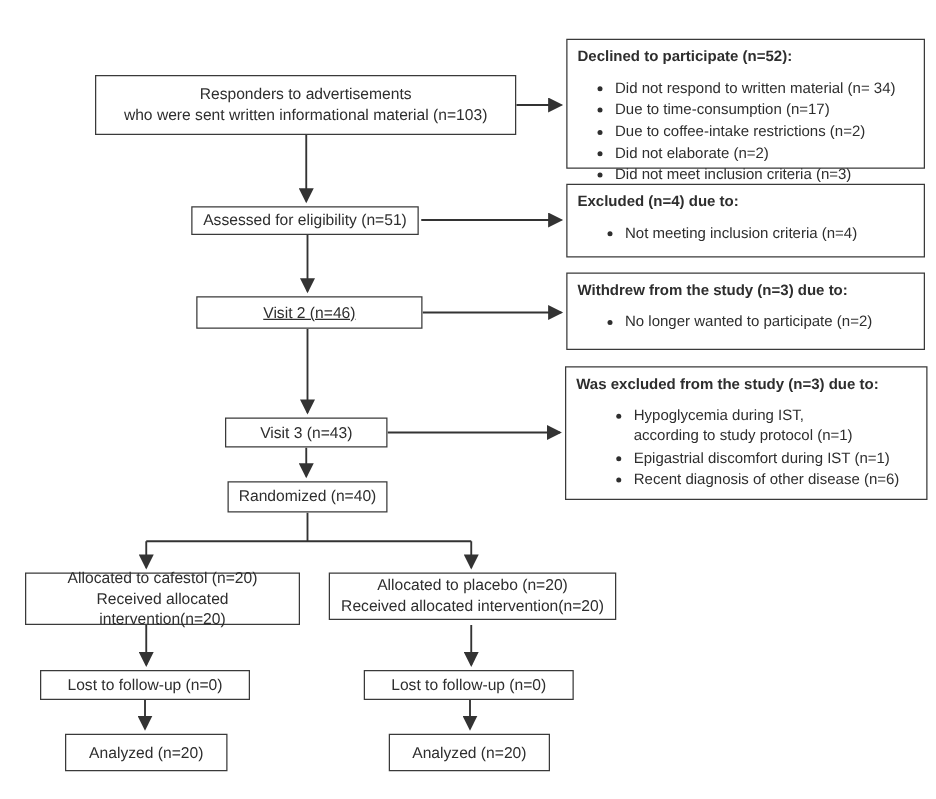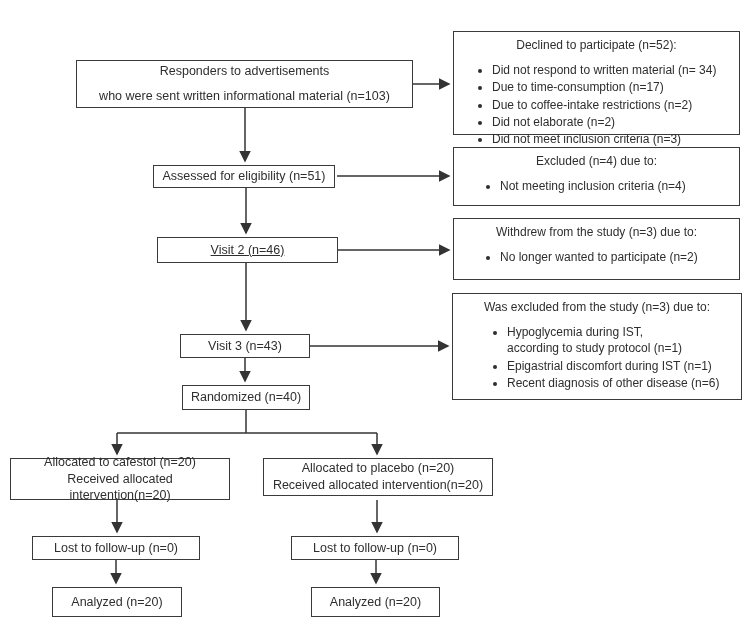--- a/index.html
+++ b/index.html
@@ -35,22 +35,23 @@
   .side-box {
     position: absolute;
     box-sizing: border-box;
     border: 1.5px solid #3a3a3a;
     background: #ffffff;
     font-size: 12px;
     line-height: 1.35;
     padding: 5px 8px 4px 8px;
   }
   .side-box .side-title {
-    text-align: center;
+    text-align: left;
     margin-bottom: 9px;
+    font-weight: bold;
   }
   .side-box ul {
     margin: 0;
     padding-left: 30px;
     text-align: left;
   }
   .side-box li {
     margin: 1px 0;
     white-space: pre-line;
   }
@@ -85,42 +86,42 @@
       <line x1="117" y1="433" x2="117" y2="454" marker-end="url(#arrow)"></line>
       <line x1="377" y1="433" x2="377" y2="454" marker-end="url(#arrow)"></line>
 
       <line x1="117" y1="500" x2="117" y2="532" marker-end="url(#arrow)"></line>
       <line x1="377" y1="500" x2="377" y2="532" marker-end="url(#arrow)"></line>
       <line x1="116" y1="560" x2="116" y2="583" marker-end="url(#arrow)"></line>
       <line x1="376" y1="560" x2="376" y2="583" marker-end="url(#arrow)"></line>
     </g>
   </svg>
 
-  <div class="box" style="left:76px; top:60px; width:337px; height:48px;justify-content:space-between;">
+  <div class="box" style="left:76px; top:60px; width:337px; height:48px;">
     <span>Responders to advertisements</span>
     <span>who were sent written informational material (n=103)</span>
   </div>
 
   <div class="box" style="left:153px; top:165px; width:182px; height:23px;">
     <span>Assessed for eligibility (n=51)</span>
   </div>
 
   <div class="box" style="left:157px; top:237px; width:181px; height:26px;text-decoration:underline;">
     <span>Visit 2 (n=46)</span>
   </div>
 
   <div class="box" style="left:180px; top:334px; width:130px; height:24px;">
     <span>Visit 3 (n=43)</span>
   </div>
 
   <div class="box" style="left:182px; top:385px; width:128px; height:25px;">
     <span>Randomized (n=40)</span>
   </div>
 
-  <div class="box" style="left:10px; top:458px; width:220px; height:42px;">
+  <div class="box" style="left:20px; top:458px; width:220px; height:42px;">
     <span>Allocated to cafestol (n=20)</span>
     <span>Received allocated intervention(n=20)</span>
   </div>
 
   <div class="box" style="left:263px; top:458px; width:230px; height:38px;align-items:center;">
     <span>Allocated to placebo (n=20)</span>
     <span>Received allocated intervention(n=20)</span>
   </div>
 
   <div class="box" style="left:32px; top:536px; width:168px; height:24px;">

